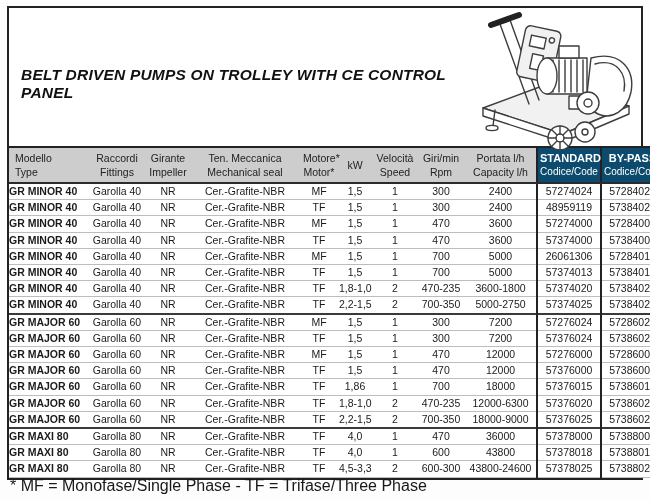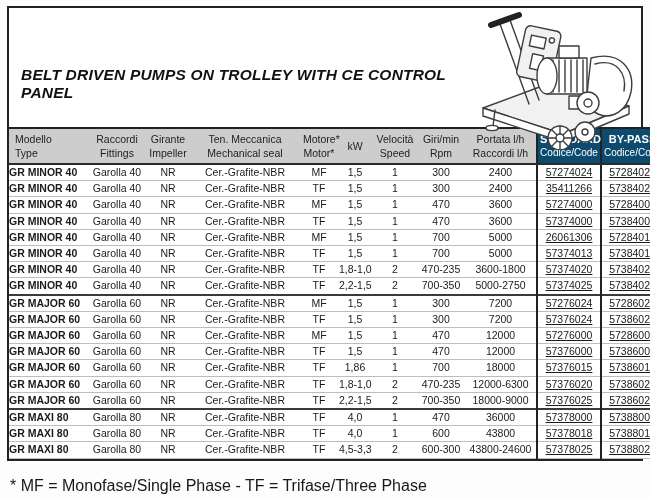--- a/index.html
+++ b/index.html
@@ -5,21 +5,21 @@
   html,body{margin:0;padding:0;}
   body{
     width:650px;height:500px;position:relative;overflow:hidden;
     background:#fdfdfd;color:#1a1a1a;
     font-family:"Liberation Sans","DejaVu Sans",sans-serif;
   }
   .frame{
     position:absolute;left:7px;top:6px;width:632px;
     border:2px solid #222;background:#fff;
   }
-  .header-section{position:relative;height:119px;}
+  .header-section{position:relative;height:138px;}
   .page-title{
     position:absolute;left:12px;top:58px;margin:0;
     font-size:15.5px;font-weight:bold;font-style:italic;
     letter-spacing:.2px;color:#111;max-width:450px;
   }
   .pump-art{position:absolute;top:0px;right:0px;width:174px;height:142px;}
 
   table.pumps{
     width:100%;border-collapse:collapse;table-layout:fixed;
     font-size:10.5px;border-top:2px solid #222;
@@ -33,21 +33,21 @@
   thead th.dark{background:#0c4a6e;color:#fff;border-left:2px solid #222;}
   thead th.dark .l1{font-weight:bold;font-size:11px;}
   thead th.dark .l2{font-size:10px;}
   thead th .l2:empty{display:none;}
 
   tbody td{
     text-align:center;border-bottom:1px solid #bdbdbd;
     padding:1px 2px;line-height:13.2px;background:#fff;white-space:nowrap;
   }
   tbody td.model{text-align:left;font-weight:bold;padding-left:0;}
-  tbody td.code{border-left:2px solid #222;text-decoration:underline;}
+  tbody td.code{border-left:2px solid #222;}
   tbody tr.group-start td{border-top:2px solid #3a3a3a;}
 
   .footnote{
     position:absolute;left:10px;top:477px;font-size:16px;color:#181818;
   }
   svg .ln{fill:none;stroke:#3d3d3d;stroke-width:1.4;stroke-linejoin:round;stroke-linecap:round;}
   svg .fw{fill:#ffffff;stroke:#3d3d3d;stroke-width:1.4;stroke-linejoin:round;}
   svg .fl{fill:#f1f1f1;stroke:#3d3d3d;stroke-width:1.4;stroke-linejoin:round;}
 </style>
 </head>
@@ -143,21 +143,21 @@
           <th class="light">
             <span class="l1">Velocità</span>
             <span class="l2">Speed</span>
           </th>
           <th class="light">
             <span class="l1">Giri/min</span>
             <span class="l2">Rpm</span>
           </th>
           <th class="light">
             <span class="l1">Portata l/h</span>
-            <span class="l2">Raccordi l/h</span>
+            <span class="l2">Capacity l/h</span>
           </th>
           <th class="dark">
             <span class="l1">STANDARD</span>
             <span class="l2">Codice/Code</span>
           </th>
           <th class="dark">
             <span class="l1">BY-PASS</span>
             <span class="l2">Codice/Code</span>
           </th>
         </tr>
@@ -179,21 +179,21 @@
         <tr>
           <td class="model">GR MINOR 40</td>
           <td>Garolla 40</td>
           <td>NR</td>
           <td>Cer.-Grafite-NBR</td>
           <td>TF</td>
           <td>1,5</td>
           <td>1</td>
           <td>300</td>
           <td>2400</td>
-          <td class="code">35411266</td>
+          <td class="code">48959119</td>
           <td class="code">57384024</td>
         </tr>
         <tr>
           <td class="model">GR MINOR 40</td>
           <td>Garolla 40</td>
           <td>NR</td>
           <td>Cer.-Grafite-NBR</td>
           <td>MF</td>
           <td>1,5</td>
           <td>1</td>

